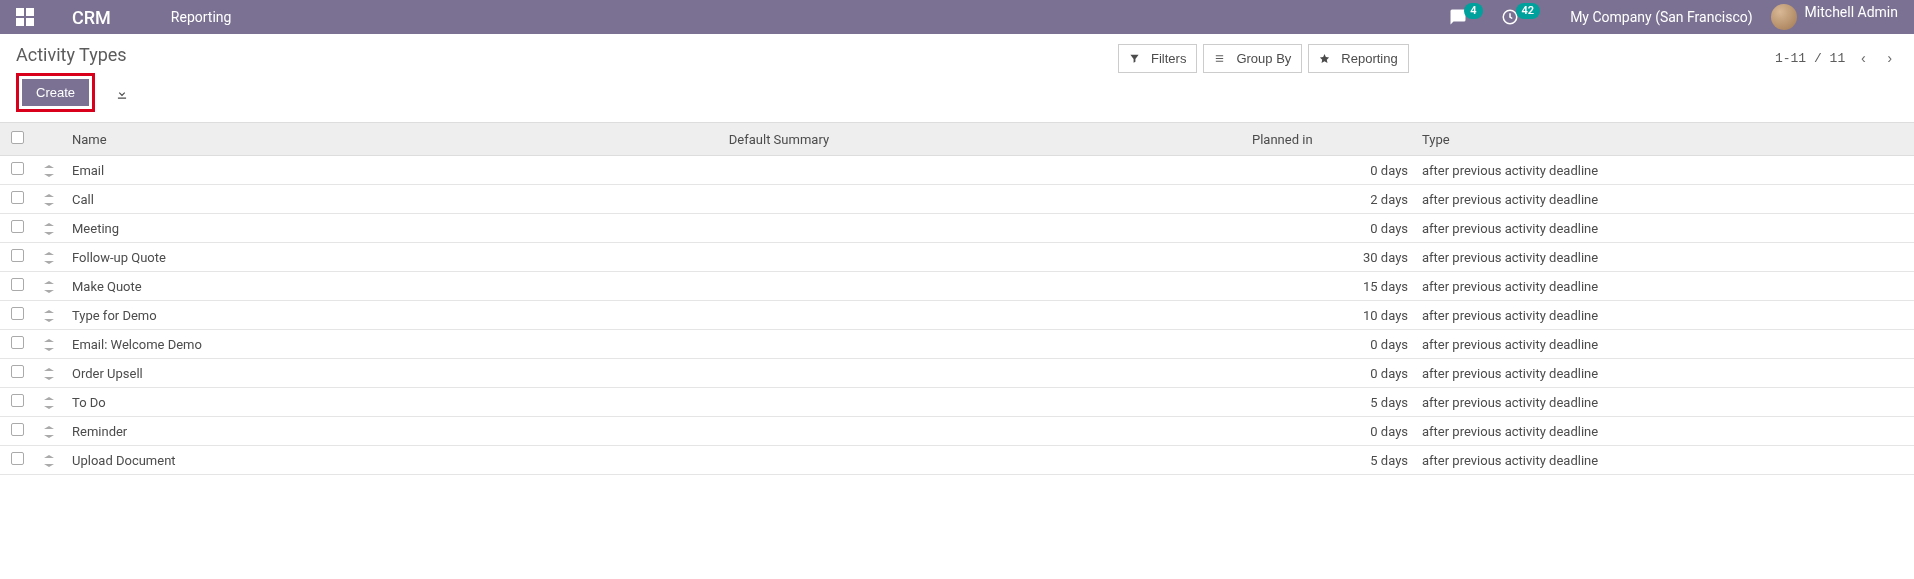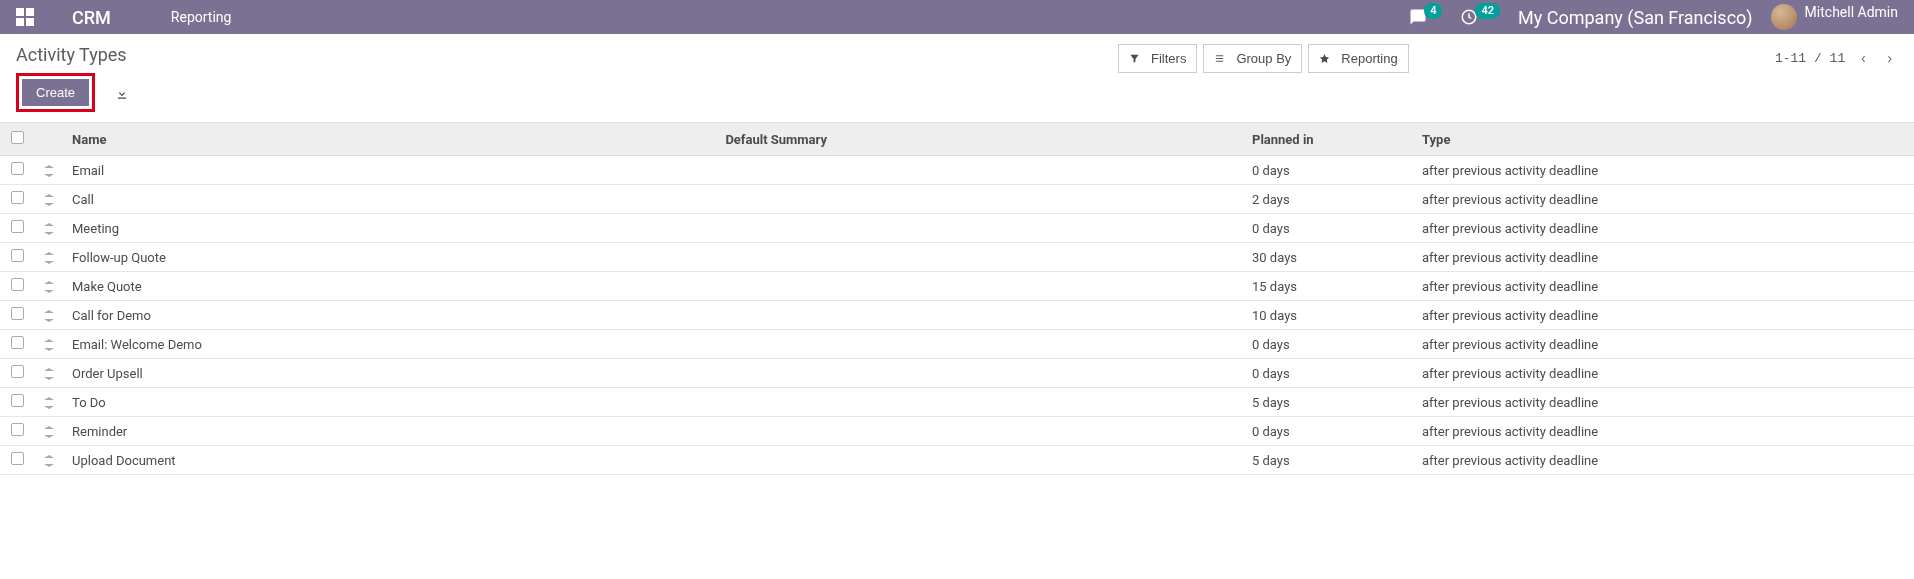--- a/index.html
+++ b/index.html
@@ -8,21 +8,21 @@
 .topbar { background: #7B7192; height: 34px; display: flex; align-items: center; padding: 0 16px; color: #fff; gap: 24px; }
 .topbar .apps-icon { width: 18px; height: 18px; margin-right: 14px; display: grid; grid-template-columns: 1fr 1fr; grid-template-rows: 1fr 1fr; gap: 2px; cursor: pointer; }
 .topbar .apps-icon span { background: #fff; }
 .topbar .brand { font-size: 18px; font-weight: 500; margin-right: 36px; }
 .topbar .menu { display: flex; gap: 34px; flex-direction: column; }
 .topbar .menu a { color: #fff; text-decoration: none; font-size: 14px; cursor: pointer; }
 .topbar .spacer { flex: 1; }
 .topbar .right { display: flex; align-items: center; gap: 18px; }
 .topbar .iconbadge { position: relative; display: inline-flex; align-items: center; cursor: pointer; }
 .topbar .badge { background: #00A09D; color: #fff; font-size: 11px; border-radius: 9px; padding: 0 6px; line-height: 16px; font-weight: 600; margin-left: -3px; position: relative; top: -6px; }
-.topbar .company { font-size: 18px; }
+.topbar .company { font-size: 14px; margin-left: 12px; }
 .topbar .avatar { width: 26px; height: 26px; border-radius: 50%; background: radial-gradient(circle at 35% 30%, #d9b896, #a07850); display:inline-block; }
 .topbar .user { font-size: 14px; }
 
 .control-row { display: flex; align-items: flex-start; padding: 10px 16px 0 16px; }
 .control-left { flex: 1; }
 .page-title { font-size: 18px; color: #5c5c5c; margin-bottom: 8px; }
 .create-wrap { display: inline-flex; align-items: center; }
 .create-highlight { border: 3px solid #d9001b; padding: 3px; display: inline-block; margin-right: 16px; }
 .btn-create { background: #7B7192; color: #fff; border: none; padding: 6px 14px; font-size: 13px; cursor: pointer; }
 .btn-export { background: none; border: none; cursor: pointer; color: #4c4c4c; font-size: 14px; padding: 4px; }
@@ -33,25 +33,25 @@
 .search-btn { background: none; border: none; cursor: pointer; color: #4c4c4c; }
 .toolbar-row { display: flex; align-items: center; }
 .toolbar-group { display: flex; gap: 0; }
 .tool-btn { border: 1px solid #ccc; background: #fff; padding: 6px 10px; font-size: 13px; color: #4c4c4c; display: inline-flex; align-items: center; gap: 11px; cursor: pointer; }
 .tool-btn + .tool-btn { margin-left: 6px; }
 .toolbar-spacer { flex: 1; }
 .pager { color: #5c5c5c; display: flex; align-items: center; gap: 10px; font-size: 13px; font-family: Liberation Mono, monospace; }
 .pager .arrow { cursor: pointer; color: #6c6c6c; font-size: 14px; padding: 2px 4px; }
 
 .table { width: 100%; border-collapse: collapse; margin-top: 10px; }
-.table thead th { background: #eee; border-top: 1px solid #ddd; border-bottom: 1px solid #ddd; text-align: left; padding: 8px 8px; font-weight: 700; color: #4c4c4c; font-size: 13px; }
+.table thead th { background: #eee; border-top: 1px solid #ddd; border-bottom: 1px solid #ddd; text-align: left; padding: 8px 8px; font-weight: 400; color: #4c4c4c; font-size: 13px; }
 .table thead th.cb, .table tbody td.cb { width: 34px; text-align: center; }
 .table thead th.handle-col, .table tbody td.handle { width: 30px; text-align: center; color: #aaa; }
 .table tbody td { padding: 6px 8px; border-bottom: 1px solid #e5e5e5; font-size: 13px; color: #4c4c4c; }
-.planned-col { width: 170px; padding-right: 6px !important; }
+.planned-col { text-align: right; width: 170px; padding-right: 6px !important; }
 .type-col { width: 500px; }
 .chk { width: 13px; height: 13px; border: 1px solid #aaa; display: inline-block; border-radius: 2px; background:#fff; }
 .sort-handle { cursor: grab; color:#aaa; }
 
 svg { display: inline-block; vertical-align: middle; }
 </style>
 </head>
 <body>
 
 <div class="topbar">
@@ -198,21 +198,21 @@
         <td>Make Quote</td>
         <td></td>
         <td class="planned-col">15 days</td>
         <td class="type-col">after previous activity deadline</td>
       </tr>
       <tr>
         <td class="cb"><span class="chk"></span></td>
         <td class="handle"><span class="sort-handle"><svg width="10" height="12" viewBox="0 0 10 12" fill="#aaa">
               <path d="M0 3l5-3 5 3H0zm0 6h10l-5 3-5-3z"></path>
             </svg></span></td>
-        <td>Call for Demo</td>
+        <td>Type for Demo</td>
         <td></td>
         <td class="planned-col">10 days</td>
         <td class="type-col">after previous activity deadline</td>
       </tr>
       <tr>
         <td class="cb"><span class="chk"></span></td>
         <td class="handle"><span class="sort-handle"><svg width="10" height="12" viewBox="0 0 10 12" fill="#aaa">
               <path d="M0 3l5-3 5 3H0zm0 6h10l-5 3-5-3z"></path>
             </svg></span></td>
         <td>Email: Welcome Demo</td>

